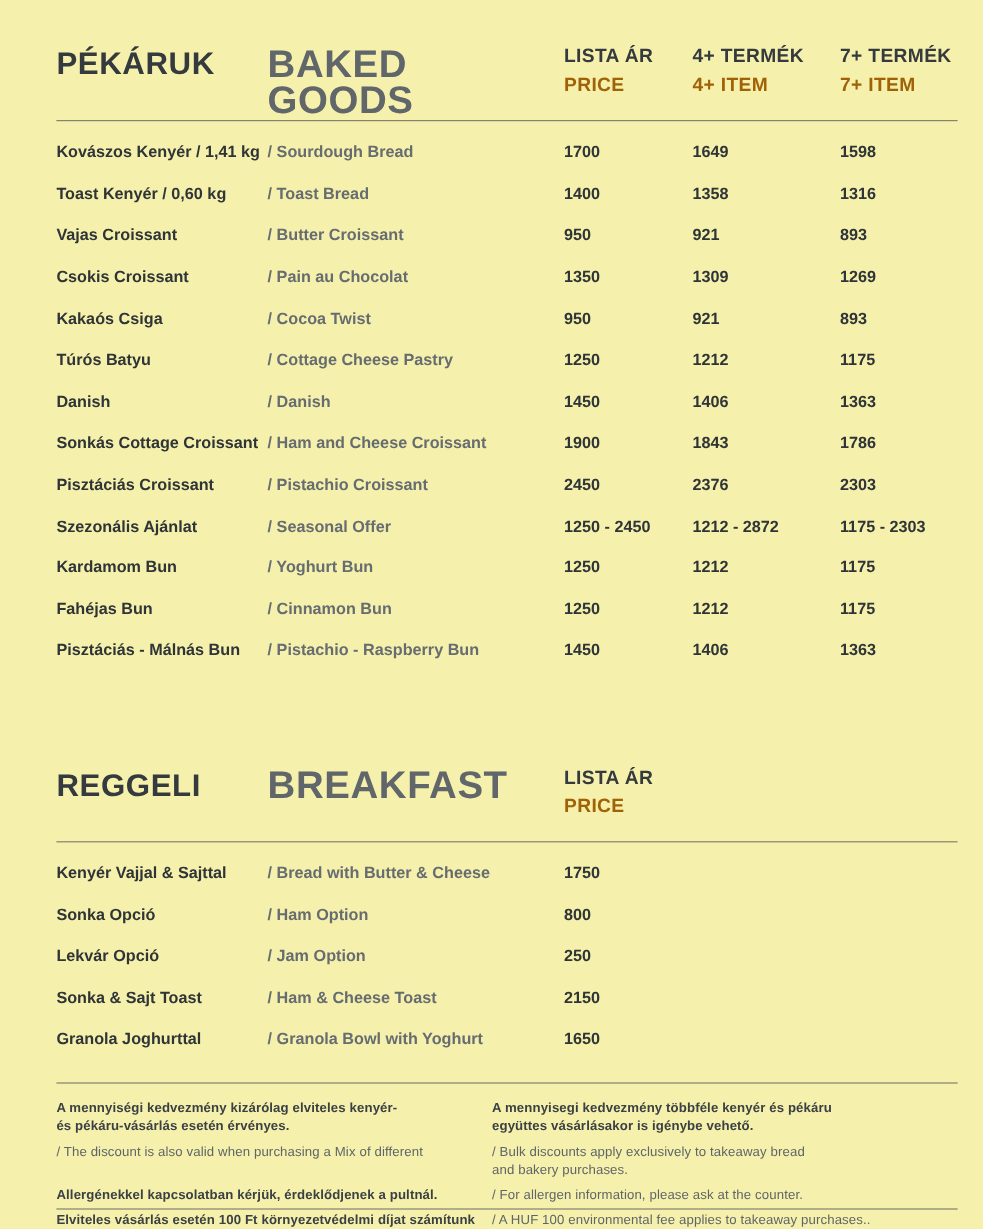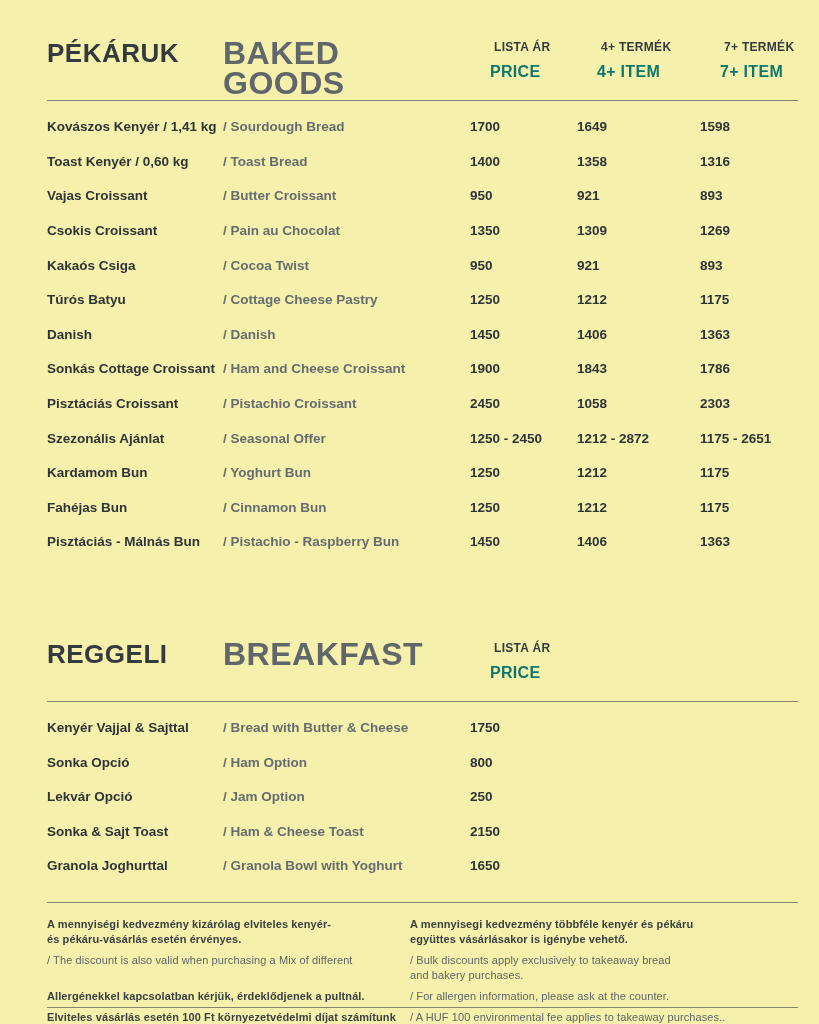--- a/index.html
+++ b/index.html
@@ -19,22 +19,22 @@
     align-items:start;
     padding-top:38px;
     height:62px;
   }
   .sec-title-hu {
     font-size:26px; font-weight:700; color:#343a3d; letter-spacing:.5px; line-height:30px;
   }
   .sec-title-en {
     font-size:32px; font-weight:700; color:#60666a; letter-spacing:.5px; line-height:30px;
   }
-  .colhead .l1 { font-size:12px; font-weight:700; color:#343a3d; line-height:19px; letter-spacing:.3px;margin-left:24px; }
-  .colhead .l2 { font-size:16px; font-weight:700; color:#0f766e; line-height:19px; letter-spacing:.3px; margin-top:5px;margin-left:20px; }
+  .colhead .l1 { font-size:16px; font-weight:700; color:#343a3d; line-height:19px; letter-spacing:.3px; }
+  .colhead .l2 { font-size:16px; font-weight:700; color:#a16207; line-height:19px; letter-spacing:.3px; margin-top:5px; }
 
   .rule { border:none; border-top:1px solid #84846f; height:0; margin:0; }
 
   
   .rows { padding-top:9px; }
   .row {
     display:grid;
     grid-template-columns:176px 247px 107px 123px 1fr;
     height:34.6px; align-items:center;
   }
@@ -135,29 +135,29 @@
         <div class="cell name">Sonkás Cottage Croissant</div>
         <div class="cell en">/ Ham and Cheese Croissant</div>
         <div class="cell num">1900</div>
         <div class="cell num">1843</div>
         <div class="cell num">1786</div>
       </div>
       <div class="row">
         <div class="cell name">Pisztáciás Croissant</div>
         <div class="cell en">/ Pistachio Croissant</div>
         <div class="cell num">2450</div>
-        <div class="cell num">1058</div>
+        <div class="cell num">2376</div>
         <div class="cell num">2303</div>
       </div>
       <div class="row">
         <div class="cell name">Szezonális Ajánlat</div>
         <div class="cell en">/ Seasonal Offer</div>
         <div class="cell num">1250 - 2450</div>
         <div class="cell num">1212 - 2872</div>
-        <div class="cell num">1175 - 2651</div>
+        <div class="cell num">1175 - 2303</div>
       </div>
       <div class="row">
         <div class="cell name">Kardamom Bun</div>
         <div class="cell en">/ Yoghurt Bun</div>
         <div class="cell num">1250</div>
         <div class="cell num">1212</div>
         <div class="cell num">1175</div>
       </div>
       <div class="row">
         <div class="cell name">Fahéjas Bun</div>

